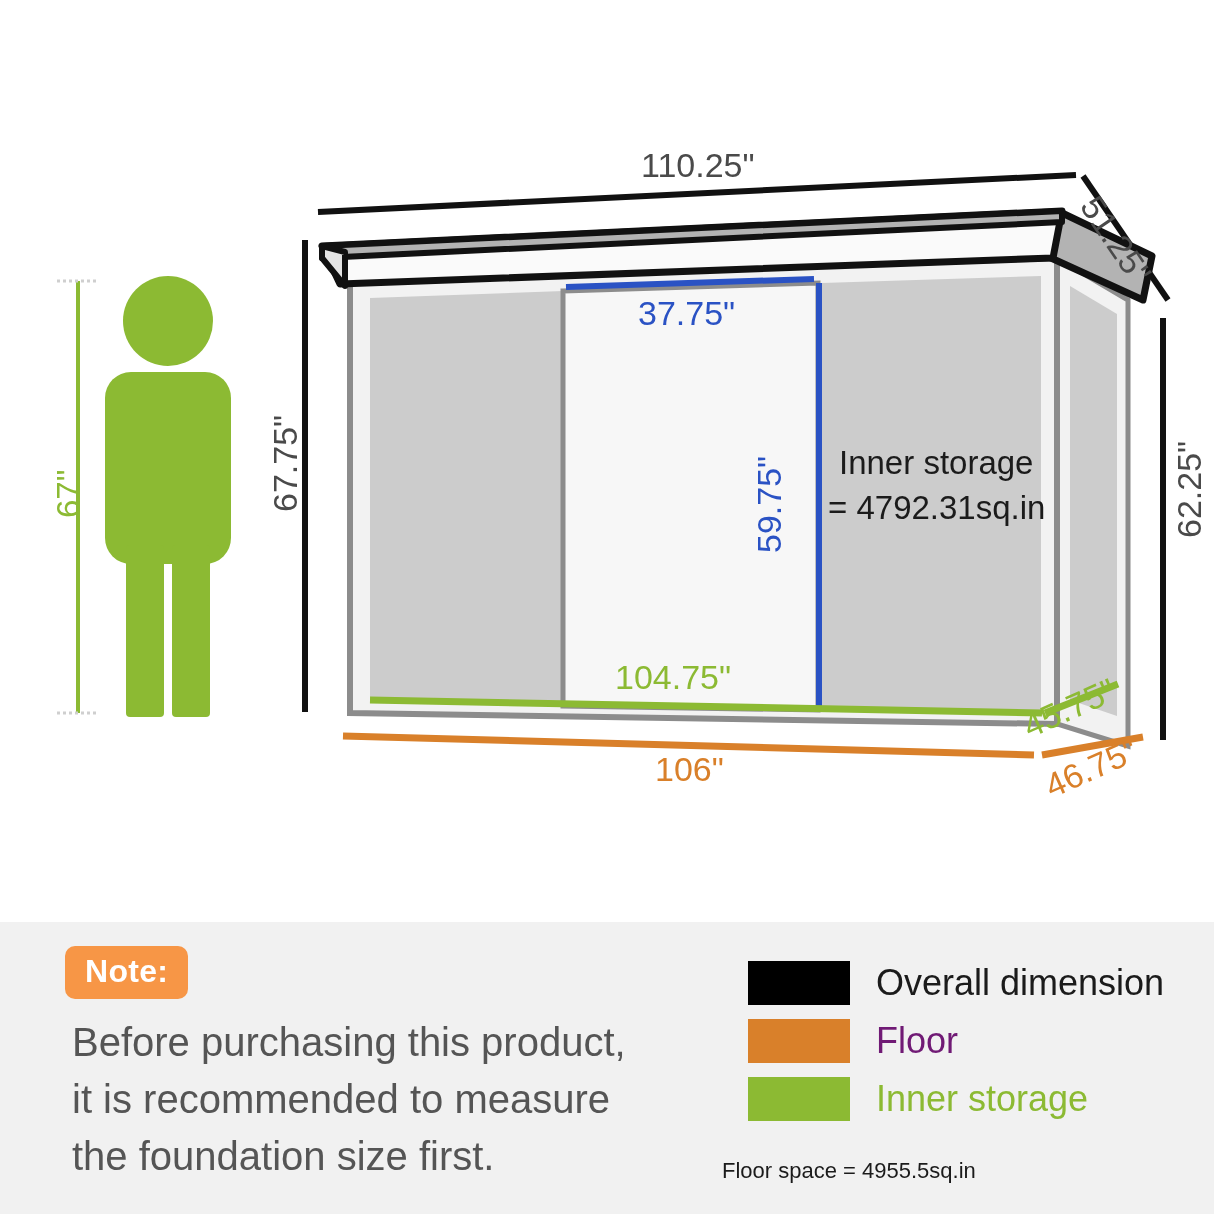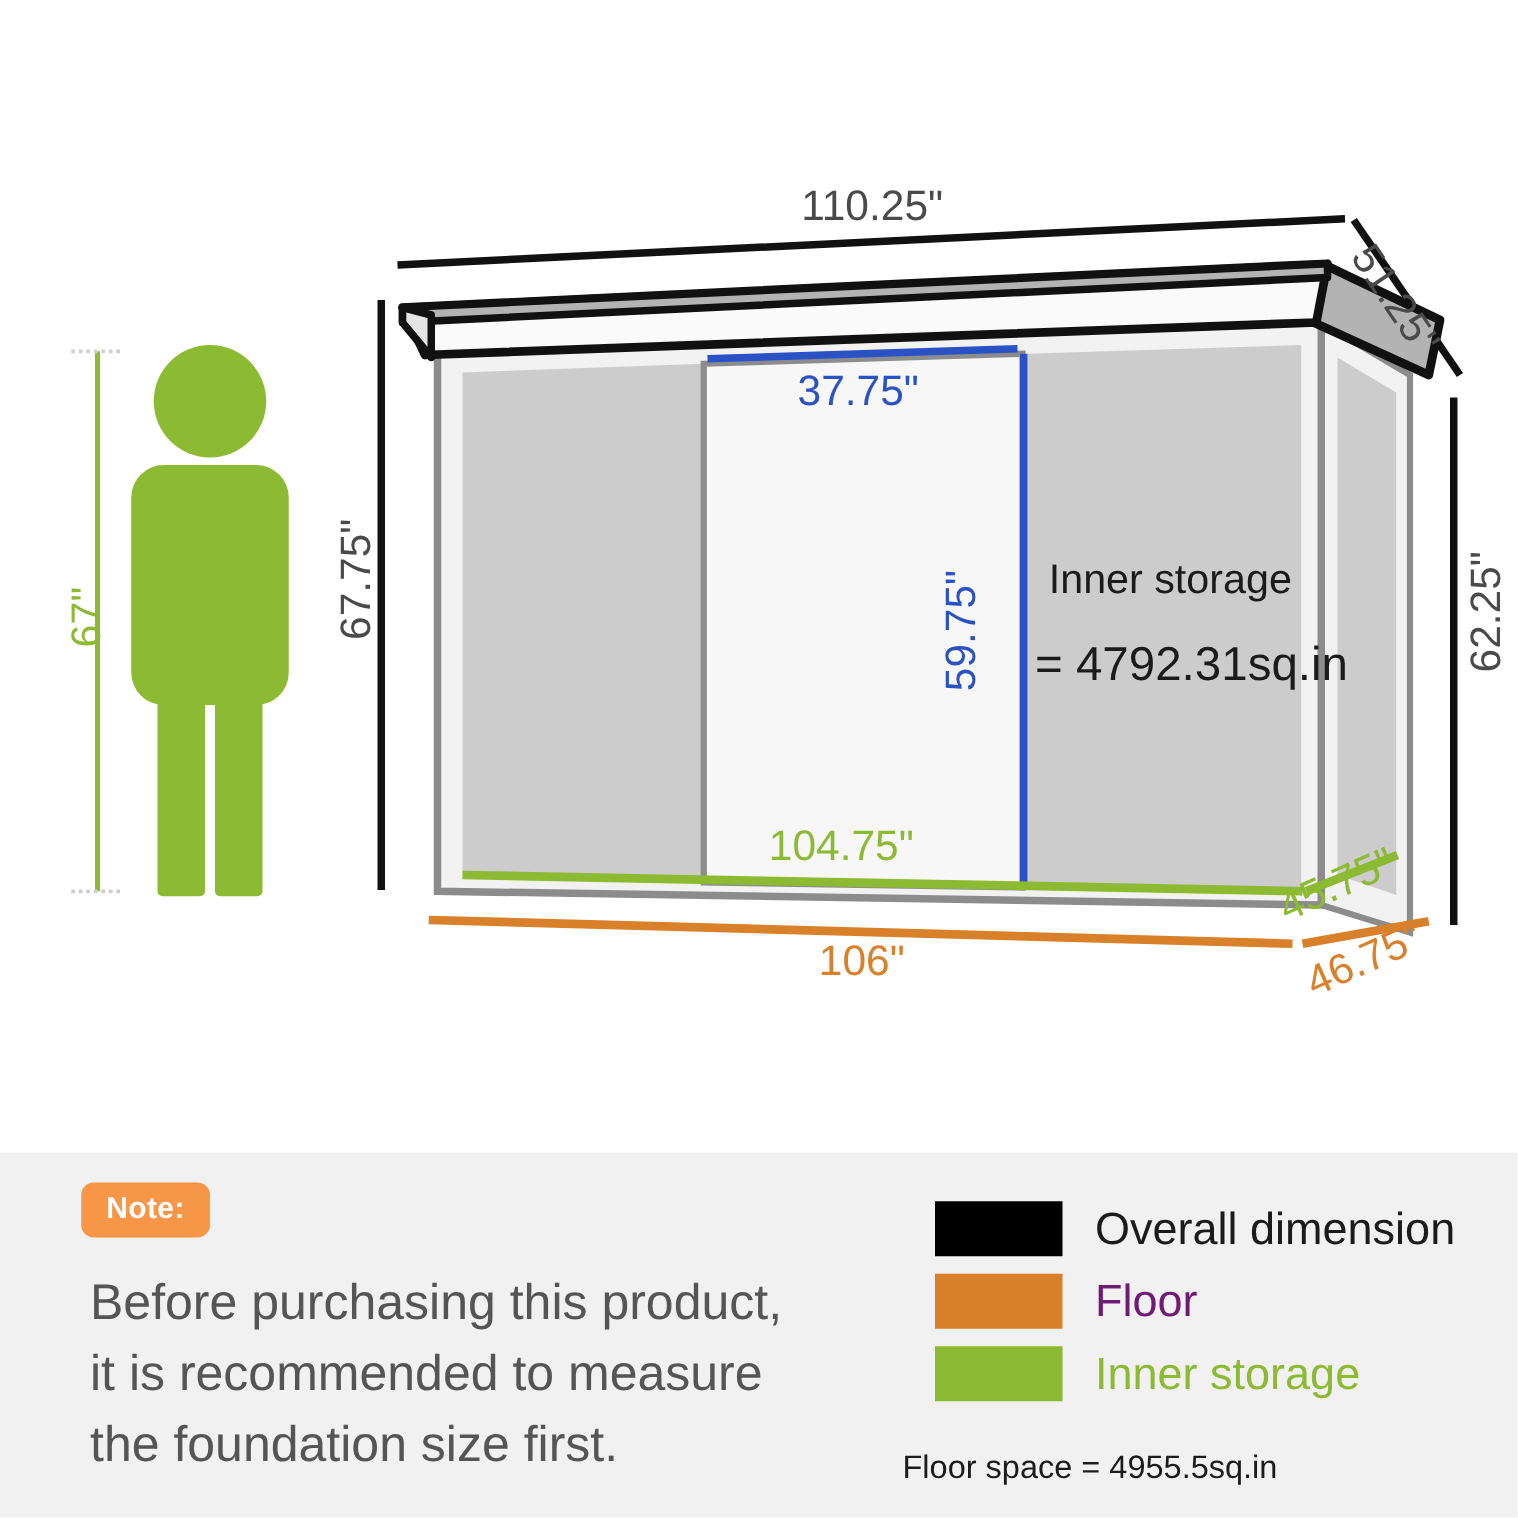--- a/index.html
+++ b/index.html
@@ -33,21 +33,21 @@
   .dim-dark{color:#1b1b1b;}
 
   
   #note-panel{
     position:absolute;left:0;top:922px;width:1214px;height:292px;
     background:#f1f1f1;
   }
   #note-badge{
     position:absolute;left:65px;top:24px;
     background:#f79646;color:#ffffff;
-    font-size:24px;font-weight:bold;
+    font-size:32px;font-weight:bold;
     padding:7px 20px 9px 20px;
     border-radius:10px;
     letter-spacing:0.3px;
   }
   #note-text{
     position:absolute;left:72px;top:92px;width:580px;
     color:#555555;font-size:40px;line-height:1.42;
   }
 
   #legend{position:absolute;left:748px;top:32px;width:430px;}
@@ -57,21 +57,21 @@
   }
   .legend-swatch{
     width:102px;height:44px;flex:0 0 auto;margin-right:26px;
   }
   .legend-label{font-size:36px;line-height:1;}
   .legend-label.black{color:#1b1b1b;}
   .legend-label.orange{color:#701a75;}
   .legend-label.green{color:#8cba33;}
   #floor-space{
     position:absolute;left:722px;top:236px;
-    color:#1b1b1b;font-size:26px;white-space:nowrap;
+    color:#1b1b1b;font-size:22px;white-space:nowrap;
   }
 </style>
 </head>
 <body>
 
 <div id="root">
 
   <div id="diagram-area">
 
     <svg id="diagram-svg" width="1214" height="922" viewBox="0 0 1214 922">
@@ -156,21 +156,21 @@
 
     <div class="dim-label dim-black" style="left:1172px;top:538px;font-size:34px;transform:rotate(-90deg);transform-origin:left top;">62.25"</div>
 
     <div class="dim-label dim-green" style="left:52px;top:518px;font-size:33px;transform:rotate(-90deg);transform-origin:left top;">67"</div>
 
     <div class="dim-label dim-blue" style="left:638px;top:296px;font-size:34px;">37.75"</div>
 
     <div class="dim-label dim-blue" style="left:752px;top:553px;font-size:34px;transform:rotate(-90deg);transform-origin:left top;">59.75"</div>
 
     <div class="dim-label dim-dark" style="left:839px;top:446px;font-size:33px;">Inner storage</div>
-    <div class="dim-label dim-dark" style="left:828px;top:513px;font-size:38px;">= 4792.31sq.in</div>
+    <div class="dim-label dim-dark" style="left:828px;top:491px;font-size:33px;">= 4792.31sq.in</div>
 
     <div class="dim-label dim-green" style="left:615px;top:660px;font-size:34px;">104.75"</div>
 
     <div class="dim-label dim-green" style="left:1018px;top:712px;font-size:34px;transform:rotate(-24deg);transform-origin:left top;">45.75"</div>
 
     <div class="dim-label dim-orange" style="left:655px;top:752px;font-size:34px;">106"</div>
 
     <div class="dim-label dim-orange" style="left:1040px;top:772px;font-size:34px;transform:rotate(-24deg);transform-origin:left top;">46.75"</div>
   </div>
 

